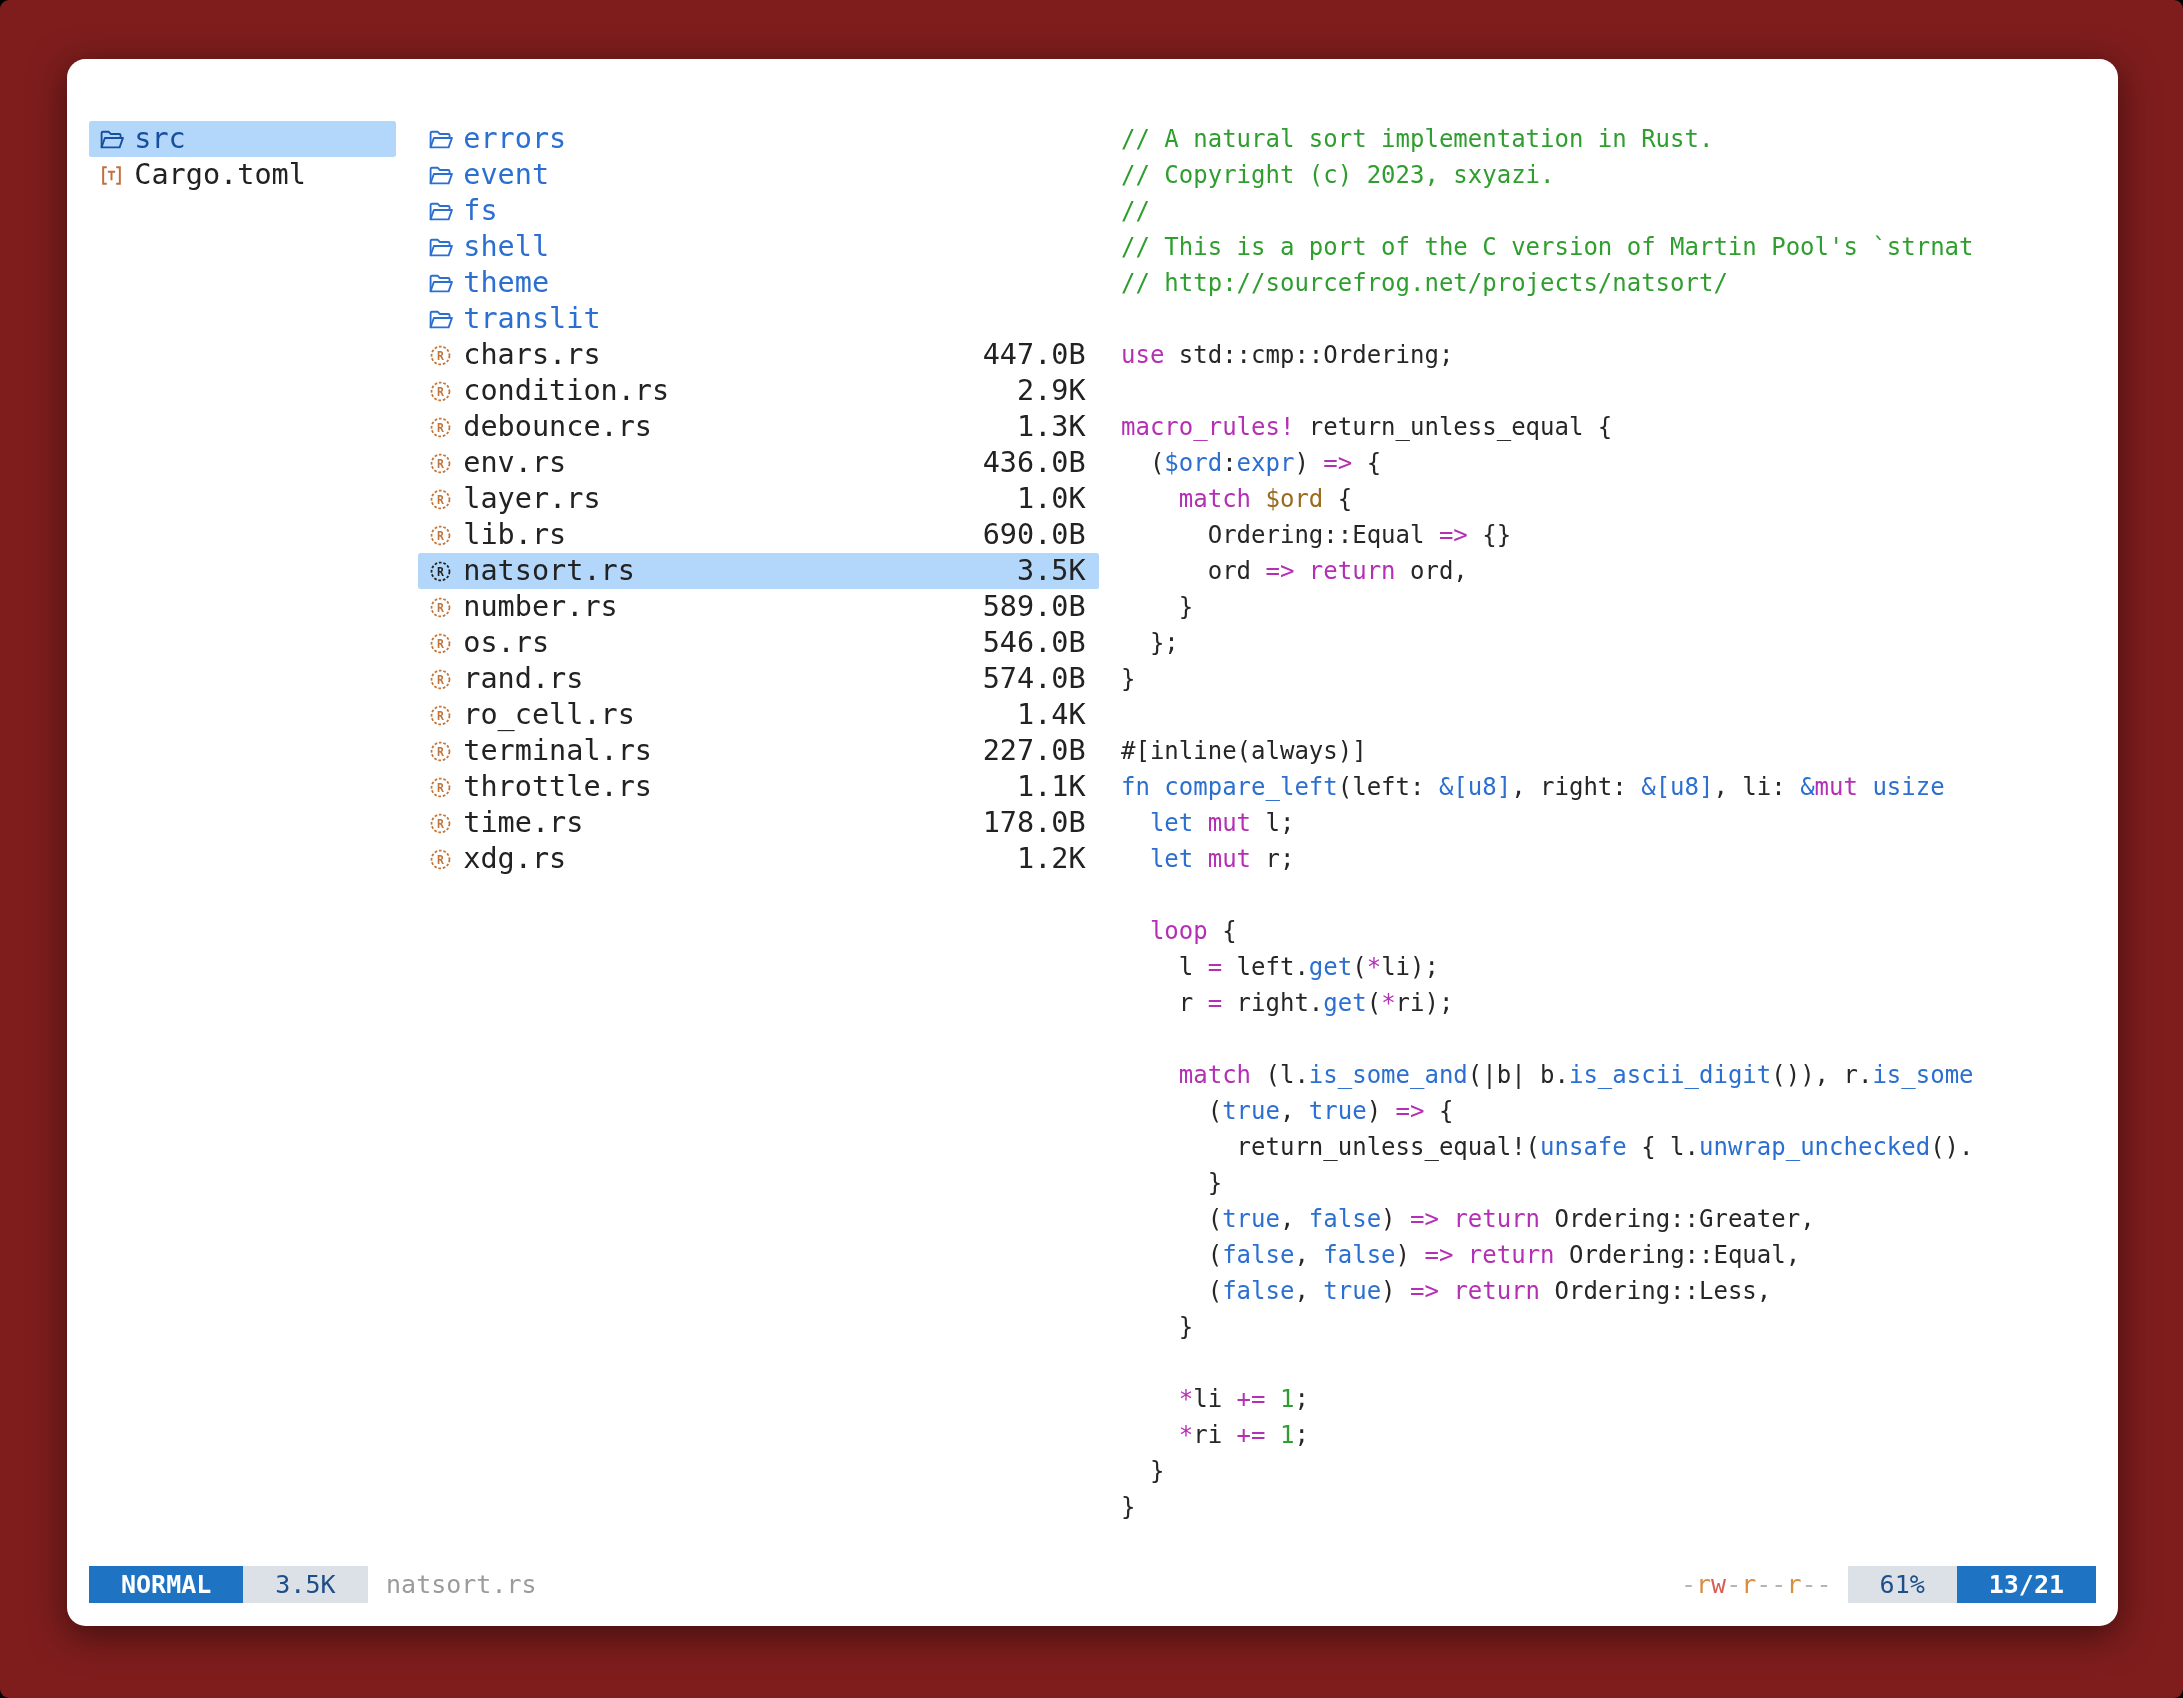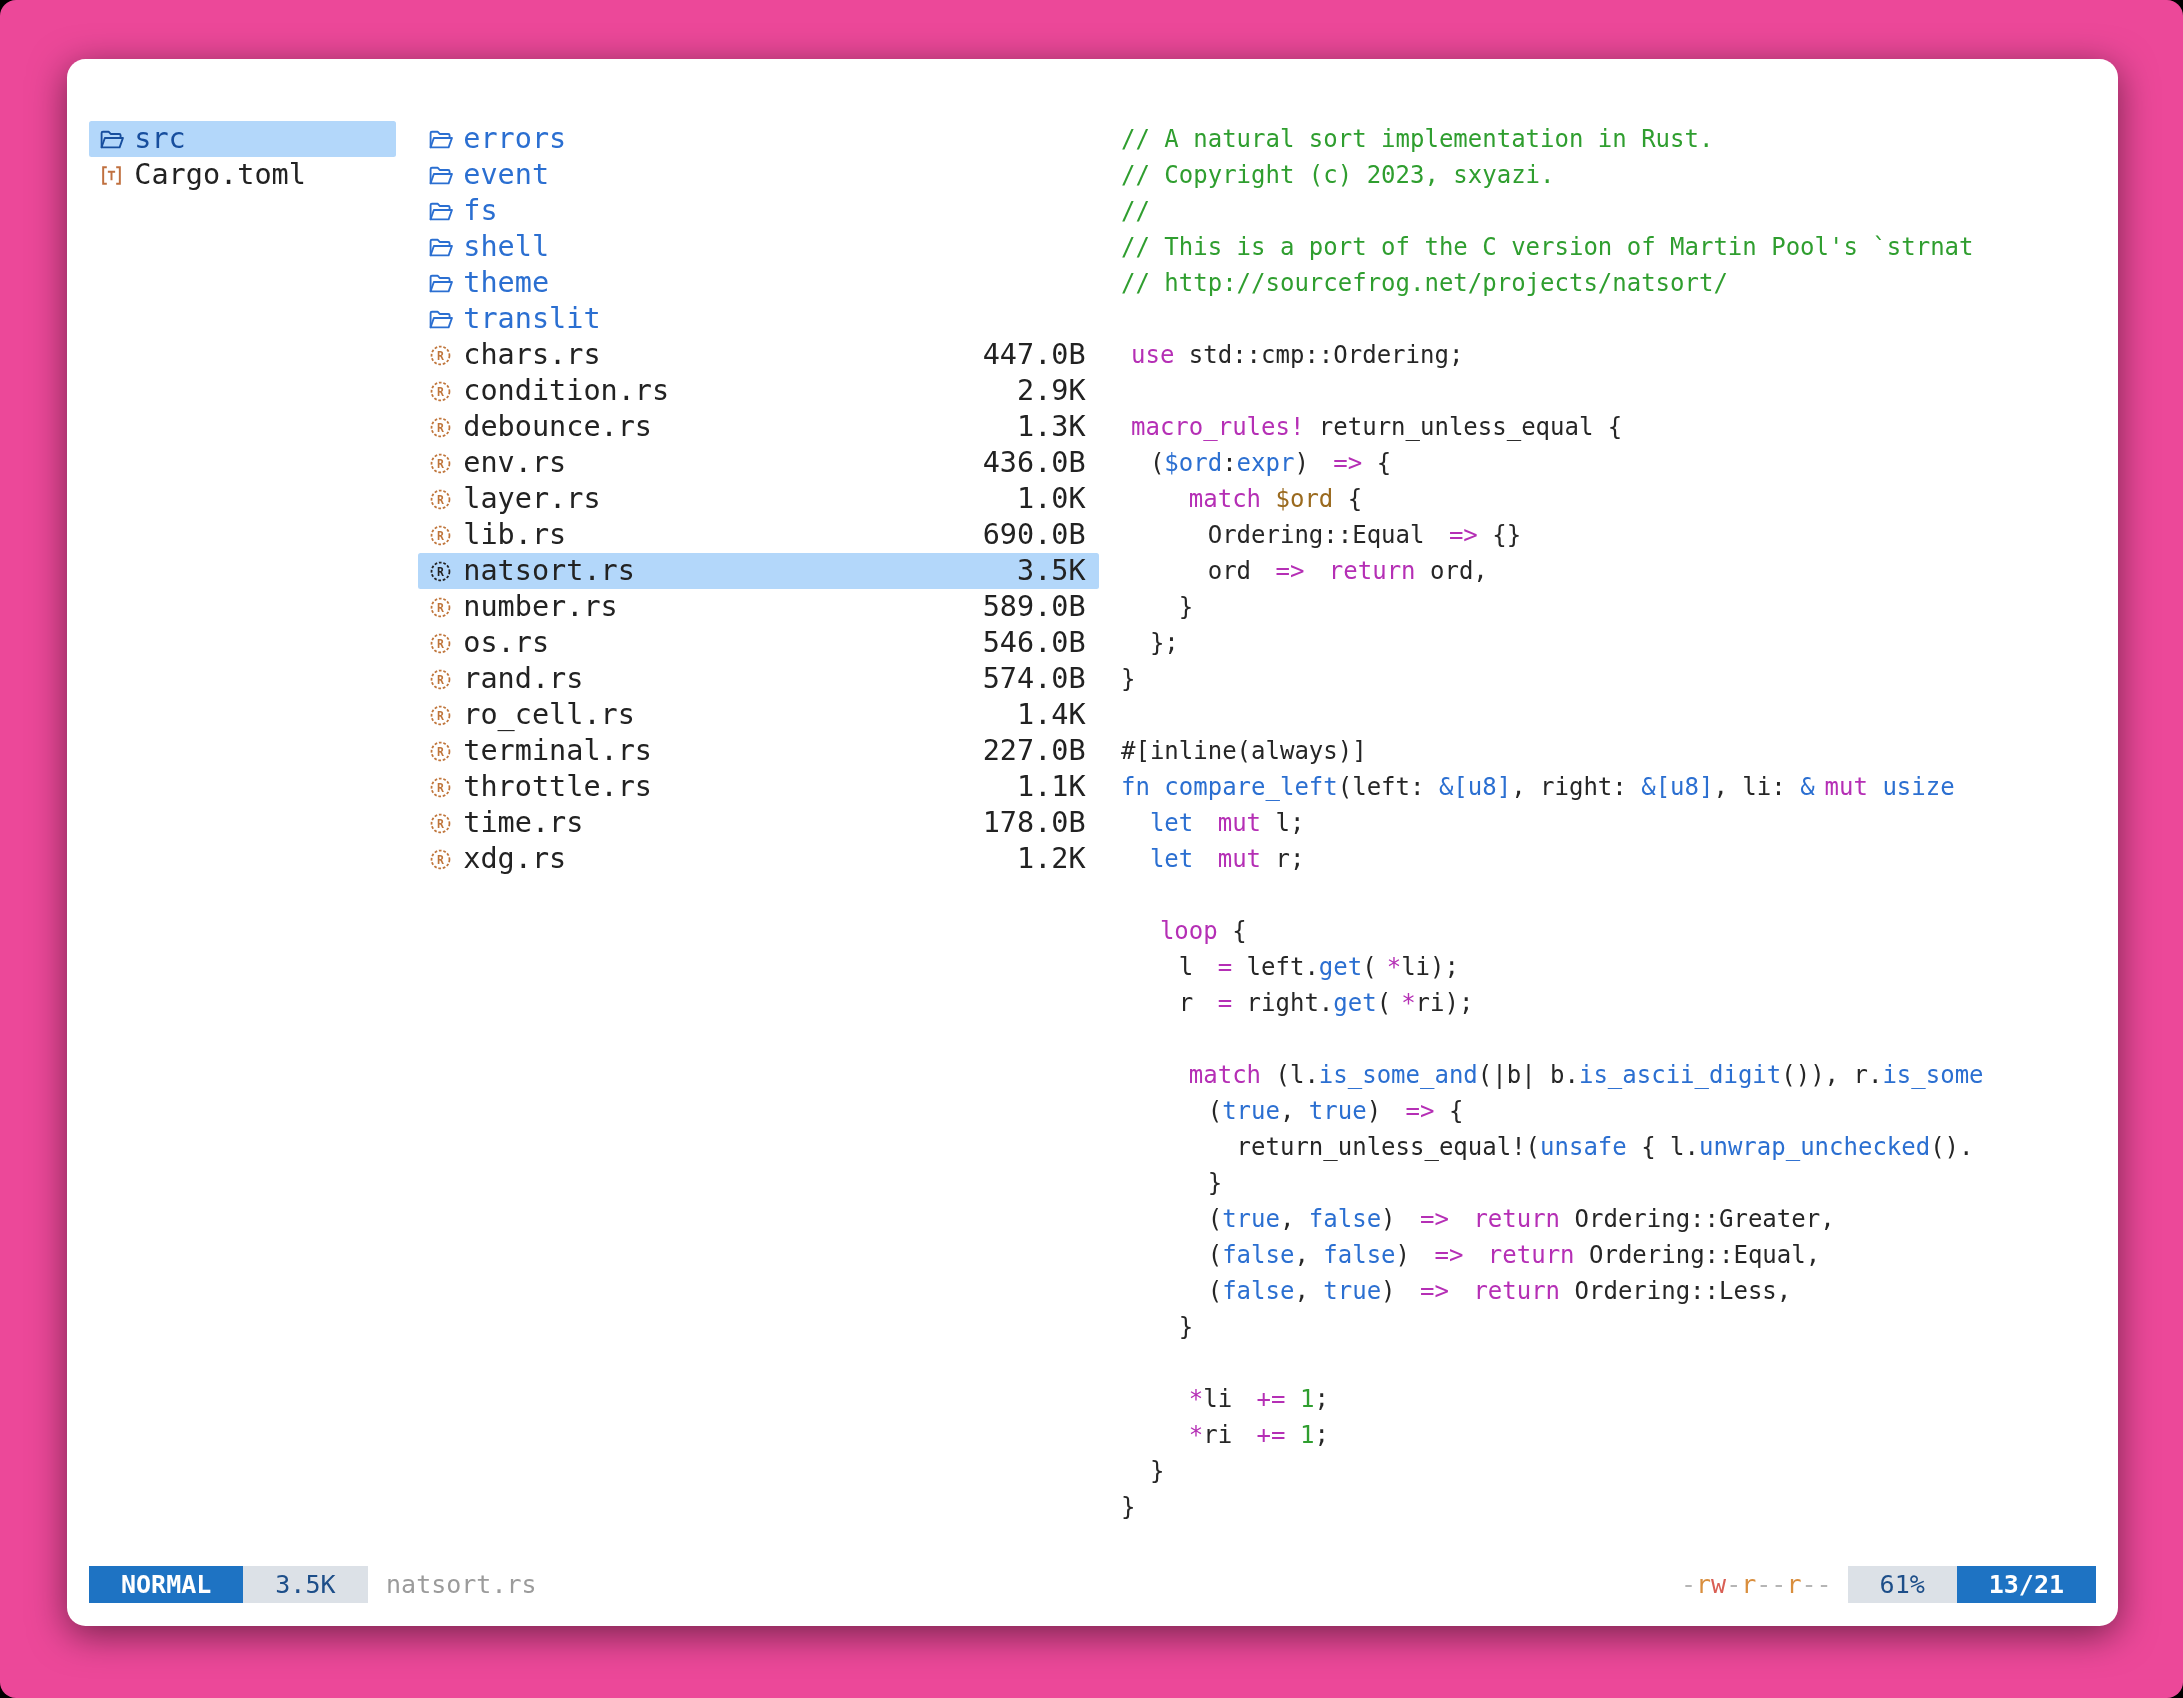--- a/index.html
+++ b/index.html
@@ -1,18 +1,18 @@
 <!DOCTYPE html>
 <html style="font-size:13.4px"><head>
 <meta charset="utf-8">
 <style>
   * { margin:0; padding:0; box-sizing:border-box; }
   html,body { width:2183px; height:1698px; overflow:hidden; }
   body { background:#000; font-family:"DejaVu Sans Mono", monospace; }
-  .backdrop { position:absolute; inset:0; background:#ec4899; border-radius:16px; }
+  .backdrop { position:absolute; inset:0; background:#7f1d1d; border-radius:9px; }
   .window {
     position:absolute; left:67px; top:59px; width:2051px; height:1567px;
     background:#ffffff; border-radius:18.5px; overflow:hidden;
     box-shadow:0 8.4px 37px rgba(0,0,0,.5);
     padding:62px 22px 22px 22px;
     display:flex; flex-direction:column;
   }
   .panes { flex:1; display:flex; gap:22px; overflow:hidden; }
   .pane { font-size:28.5px; line-height:36px; overflow:hidden; }
   .pane-parent { width:307px; flex:none; }
@@ -28,21 +28,21 @@
   .row.dir { color:#2b6fd1; }
   .row.dir .icon { color:#2b6fd1; }
   .pane-parent .row.dir.selected { color:#174e9e; }
   .pane-parent .row.dir.selected .icon { color:#174e9e; }
   .row.rust .icon { color:#c0763c; }
   .row.rust.selected .icon { color:#222; }
   .row.toml .icon { color:#c0703f; }
 
   .code-line { white-space:pre; height:36px; font-size:24px; line-height:36px; }
   .tk-p { color:#262626; }
-  .tk-k { color:#b52fb5;margin-left:10px; }
+  .tk-k { color:#b52fb5; }
   .tk-b { color:#2b6fd1; }
   .tk-g { color:#2f9e2f; }
   .tk-o { color:#9a6a1e; }
   .tk-n { color:#2f9e2f; }
 
   .statusbar { margin-top:auto; height:40px; flex:none; display:flex; align-items:center; font-size:25px; }
   .seg { display:inline-flex; align-items:center; height:37px; padding:0 32px; white-space:pre; }
   .seg-mode { background:#1e73c3; color:#ffffff; font-weight:bold; }
   .seg-size { background:#dce1e7; color:#1d4e89; }
   .seg-file { color:#9b9b9b; margin-left:18.5px; white-space:pre; }

